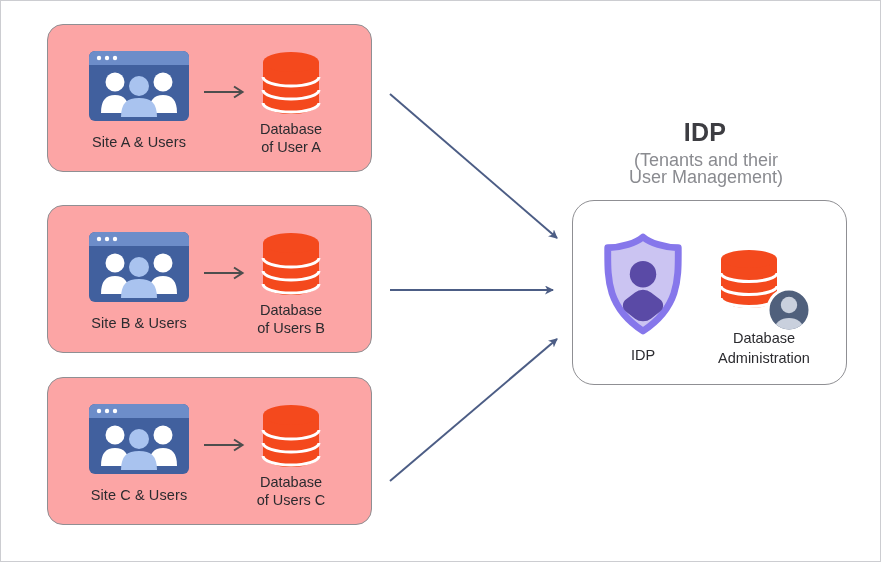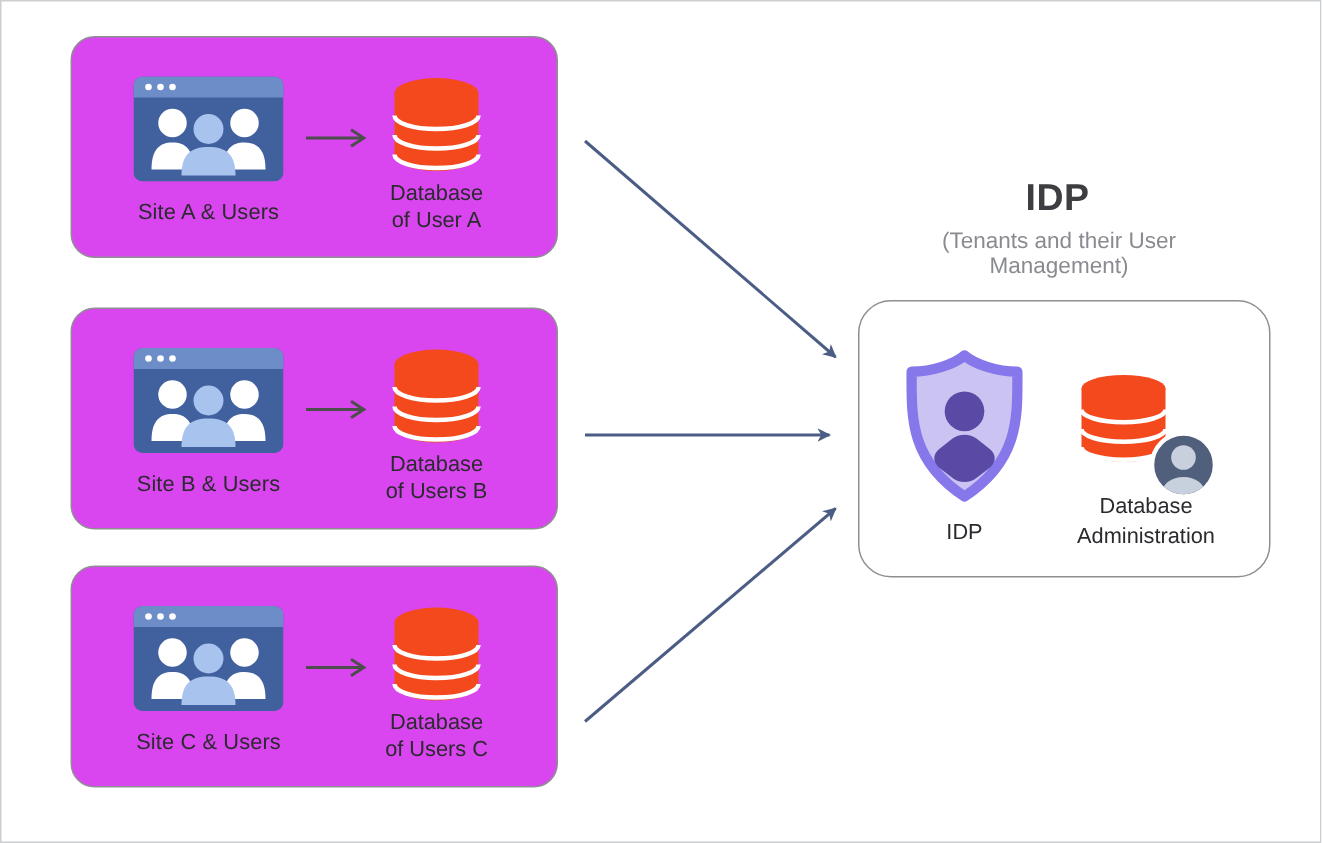--- a/index.html
+++ b/index.html
@@ -5,21 +5,21 @@
   html,body{margin:0;padding:0;}
   body{
     width:881px;height:562px;position:relative;background:#ffffff;
     font-family:"Liberation Sans", sans-serif;overflow:hidden;
   }
   .canvas{
     position:absolute;inset:0;box-shadow:inset 0 0 0 1px #cccdd1;background:#fff;
   }
   .flow-arrows{position:absolute;left:0;top:0;width:881px;height:562px;pointer-events:none;}
   .site-card{
-    position:absolute;left:47px;width:323px;height:146px;background:#d946ef;
+    position:absolute;left:47px;width:323px;height:146px;background:#fca5a5;
     border:1px solid #8f8f93;border-radius:16px;
   }
   .site-card.a{top:24px}
   .site-card.b{top:205px}
   .site-card.c{top:377px}
   .browser-icon{position:absolute;left:41px;top:26px;width:100px;height:70px;}
   .mini-arrow{position:absolute;left:155px;top:60px;width:46px;height:14px;}
   .db-icon{position:absolute;left:213px;top:26px;width:60px;height:64px;}
   .site-label{
     position:absolute;left:1px;top:109px;width:180px;text-align:center;
@@ -28,21 +28,21 @@
   .db-label{
     position:absolute;left:183px;top:95px;width:120px;text-align:center;
     font-size:14.5px;line-height:18px;color:#2b2b2f;
   }
   .idp-title{
     position:absolute;left:595px;top:118px;width:220px;text-align:center;
     font-size:25px;font-weight:700;color:#3d3d42;letter-spacing:.3px;
   }
   .idp-subtitle{
     position:absolute;left:617px;top:152px;width:178px;text-align:center;
-    font-size:15px;line-height:17px;color:#8a8b90;
+    font-size:18px;line-height:17px;color:#8a8b90;
   }
   .idp-box{
     position:absolute;left:572px;top:200px;width:273px;height:183px;background:#fff;
     border:1px solid #8f8f93;border-radius:22px;
   }
   .shield-icon{position:absolute;left:23px;top:31px;width:94px;height:104px;}
   .idp-label{
     position:absolute;left:23px;top:146px;width:94px;text-align:center;
     font-size:14.5px;color:#2b2b2f;
   }

